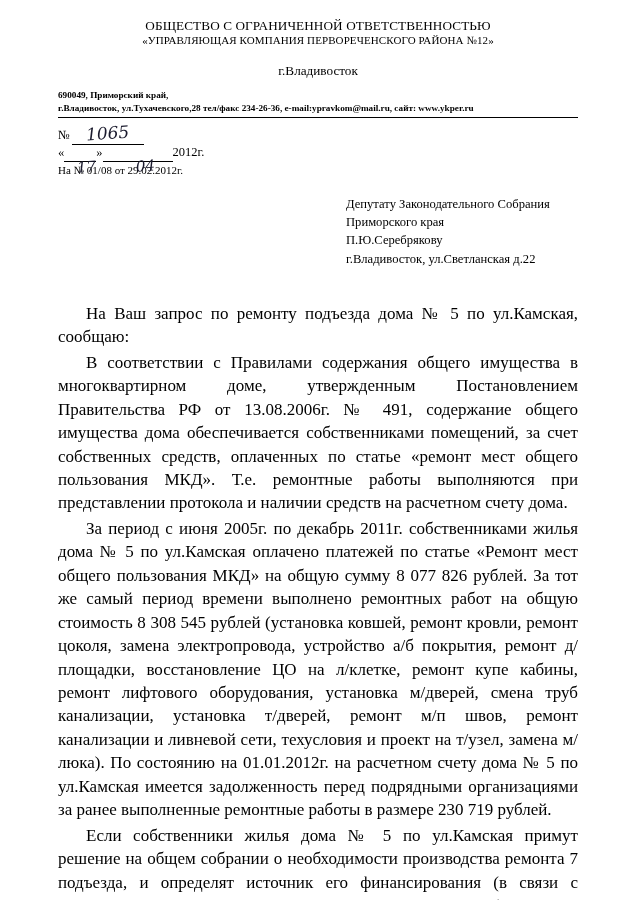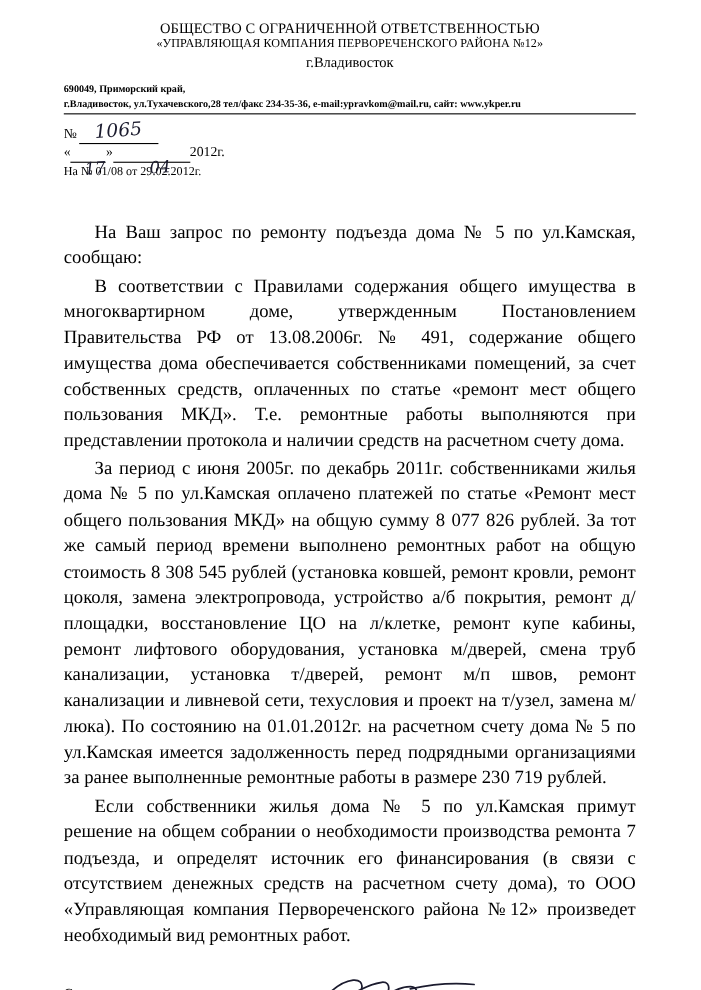--- a/index.html
+++ b/index.html
@@ -35,21 +35,21 @@
   .org-line1 {
     font-size: 13.2px;
     letter-spacing: 0.1px;
   }
   .org-line2 {
     font-size: 11px;
     letter-spacing: 0.1px;
   }
   .org-line3 {
     font-size: 13.2px;
-    margin-top: 1px;
+    margin-top: 15px;
   }
   .addr-block {
     font-family: Liberation Serif, serif;
     font-size: 9.2px;
     font-weight: bold;
     line-height: 1.45;
     margin-top: 10px;
     text-align: left;
   }
   .addr-rule {
@@ -161,37 +161,43 @@
   <div class="inner">
 
     <div class="org-header">
       <div class="org-line1">ОБЩЕСТВО С ОГРАНИЧЕННОЙ ОТВЕТСТВЕННОСТЬЮ</div>
       <div class="org-line2">«УПРАВЛЯЮЩАЯ КОМПАНИЯ ПЕРВОРЕЧЕНСКОГО РАЙОНА №12»</div>
       <div class="org-line3">г.Владивосток</div>
     </div>
 
     <div class="addr-block">
       <div>690049, Приморский край,</div>
-      <div>г.Владивосток, ул.Тухачевского,28    тел/факс 234-35-36, e-mail:ypravkom@mail.ru, сайт: www.ykper.ru</div>
+      <div>г.Владивосток, ул.Тухачевского,28    тел/факс 234-26-36, e-mail:ypravkom@mail.ru, сайт: www.ykper.ru</div>
     </div>
     <div class="addr-rule"></div>
 
     <div class="refs">
       <div class="ref-row">
         <span class="ref-no">№</span><span class="ref-underline"></span>
         <span class="handwritten hw-num">1065</span>
       </div>
       <div class="ref-row">
         <span>«</span><span class="ref-date-underline"></span><span>»</span><span class="ref-date-underline" style="width:70px"></span><span>2012г.</span>
         <span class="handwritten hw-day">17</span>
         <span class="handwritten hw-month">04</span>
       </div>
       <div class="ref-incoming">На № 01/08 от 29.02.2012г.</div>
     </div>
 
+    <div class="addressee">
+      <div>Депутату Законодательного Собрания</div>
+      <div>Приморского края</div>
+      <div>П.Ю.Серебрякову</div>
+      <div>г.Владивосток, ул.Светланская д.22</div>
+    </div>
 
     <div class="body-text">
       <p>На Ваш запрос по ремонту подъезда дома № 5 по ул.Камская, сообщаю:</p>
       <p>В соответствии с Правилами содержания общего имущества в многоквартирном доме, утвержденным Постановлением Правительства РФ от 13.08.2006г. № 491, содержание общего имущества дома обеспечивается собственниками помещений, за счет собственных средств, оплаченных по статье «ремонт мест общего пользования МКД». Т.е. ремонтные работы выполняются при представлении протокола и наличии средств на расчетном счету дома.</p>
       <p>За период с июня 2005г. по декабрь 2011г. собственниками жилья дома № 5 по ул.Камская оплачено платежей по статье «Ремонт мест общего пользования МКД» на общую сумму 8 077 826 рублей. За тот же самый период времени выполнено ремонтных работ на общую стоимость 8 308 545 рублей (установка ковшей, ремонт кровли, ремонт цоколя, замена электропровода, устройство а/б покрытия, ремонт д/площадки, восстановление ЦО на л/клетке, ремонт купе кабины, ремонт лифтового оборудования, установка м/дверей, смена труб канализации, установка т/дверей, ремонт м/п швов, ремонт канализации и ливневой сети, техусловия и проект на т/узел, замена м/люка). По состоянию на 01.01.2012г. на расчетном счету дома № 5 по ул.Камская имеется задолженность перед подрядными организациями за ранее выполненные ремонтные работы в размере 230 719 рублей.</p>
       <p>Если собственники жилья дома № 5 по ул.Камская примут решение на общем собрании о необходимости производства ремонта 7 подъезда, и определят источник его финансирования (в связи с отсутствием денежных средств на расчетном счету дома), то ООО «Управляющая компания Первореченского района №12» произведет необходимый вид ремонтных работ.</p>
     </div>
 
     <div class="sign-block">
       <div class="sign-left">

